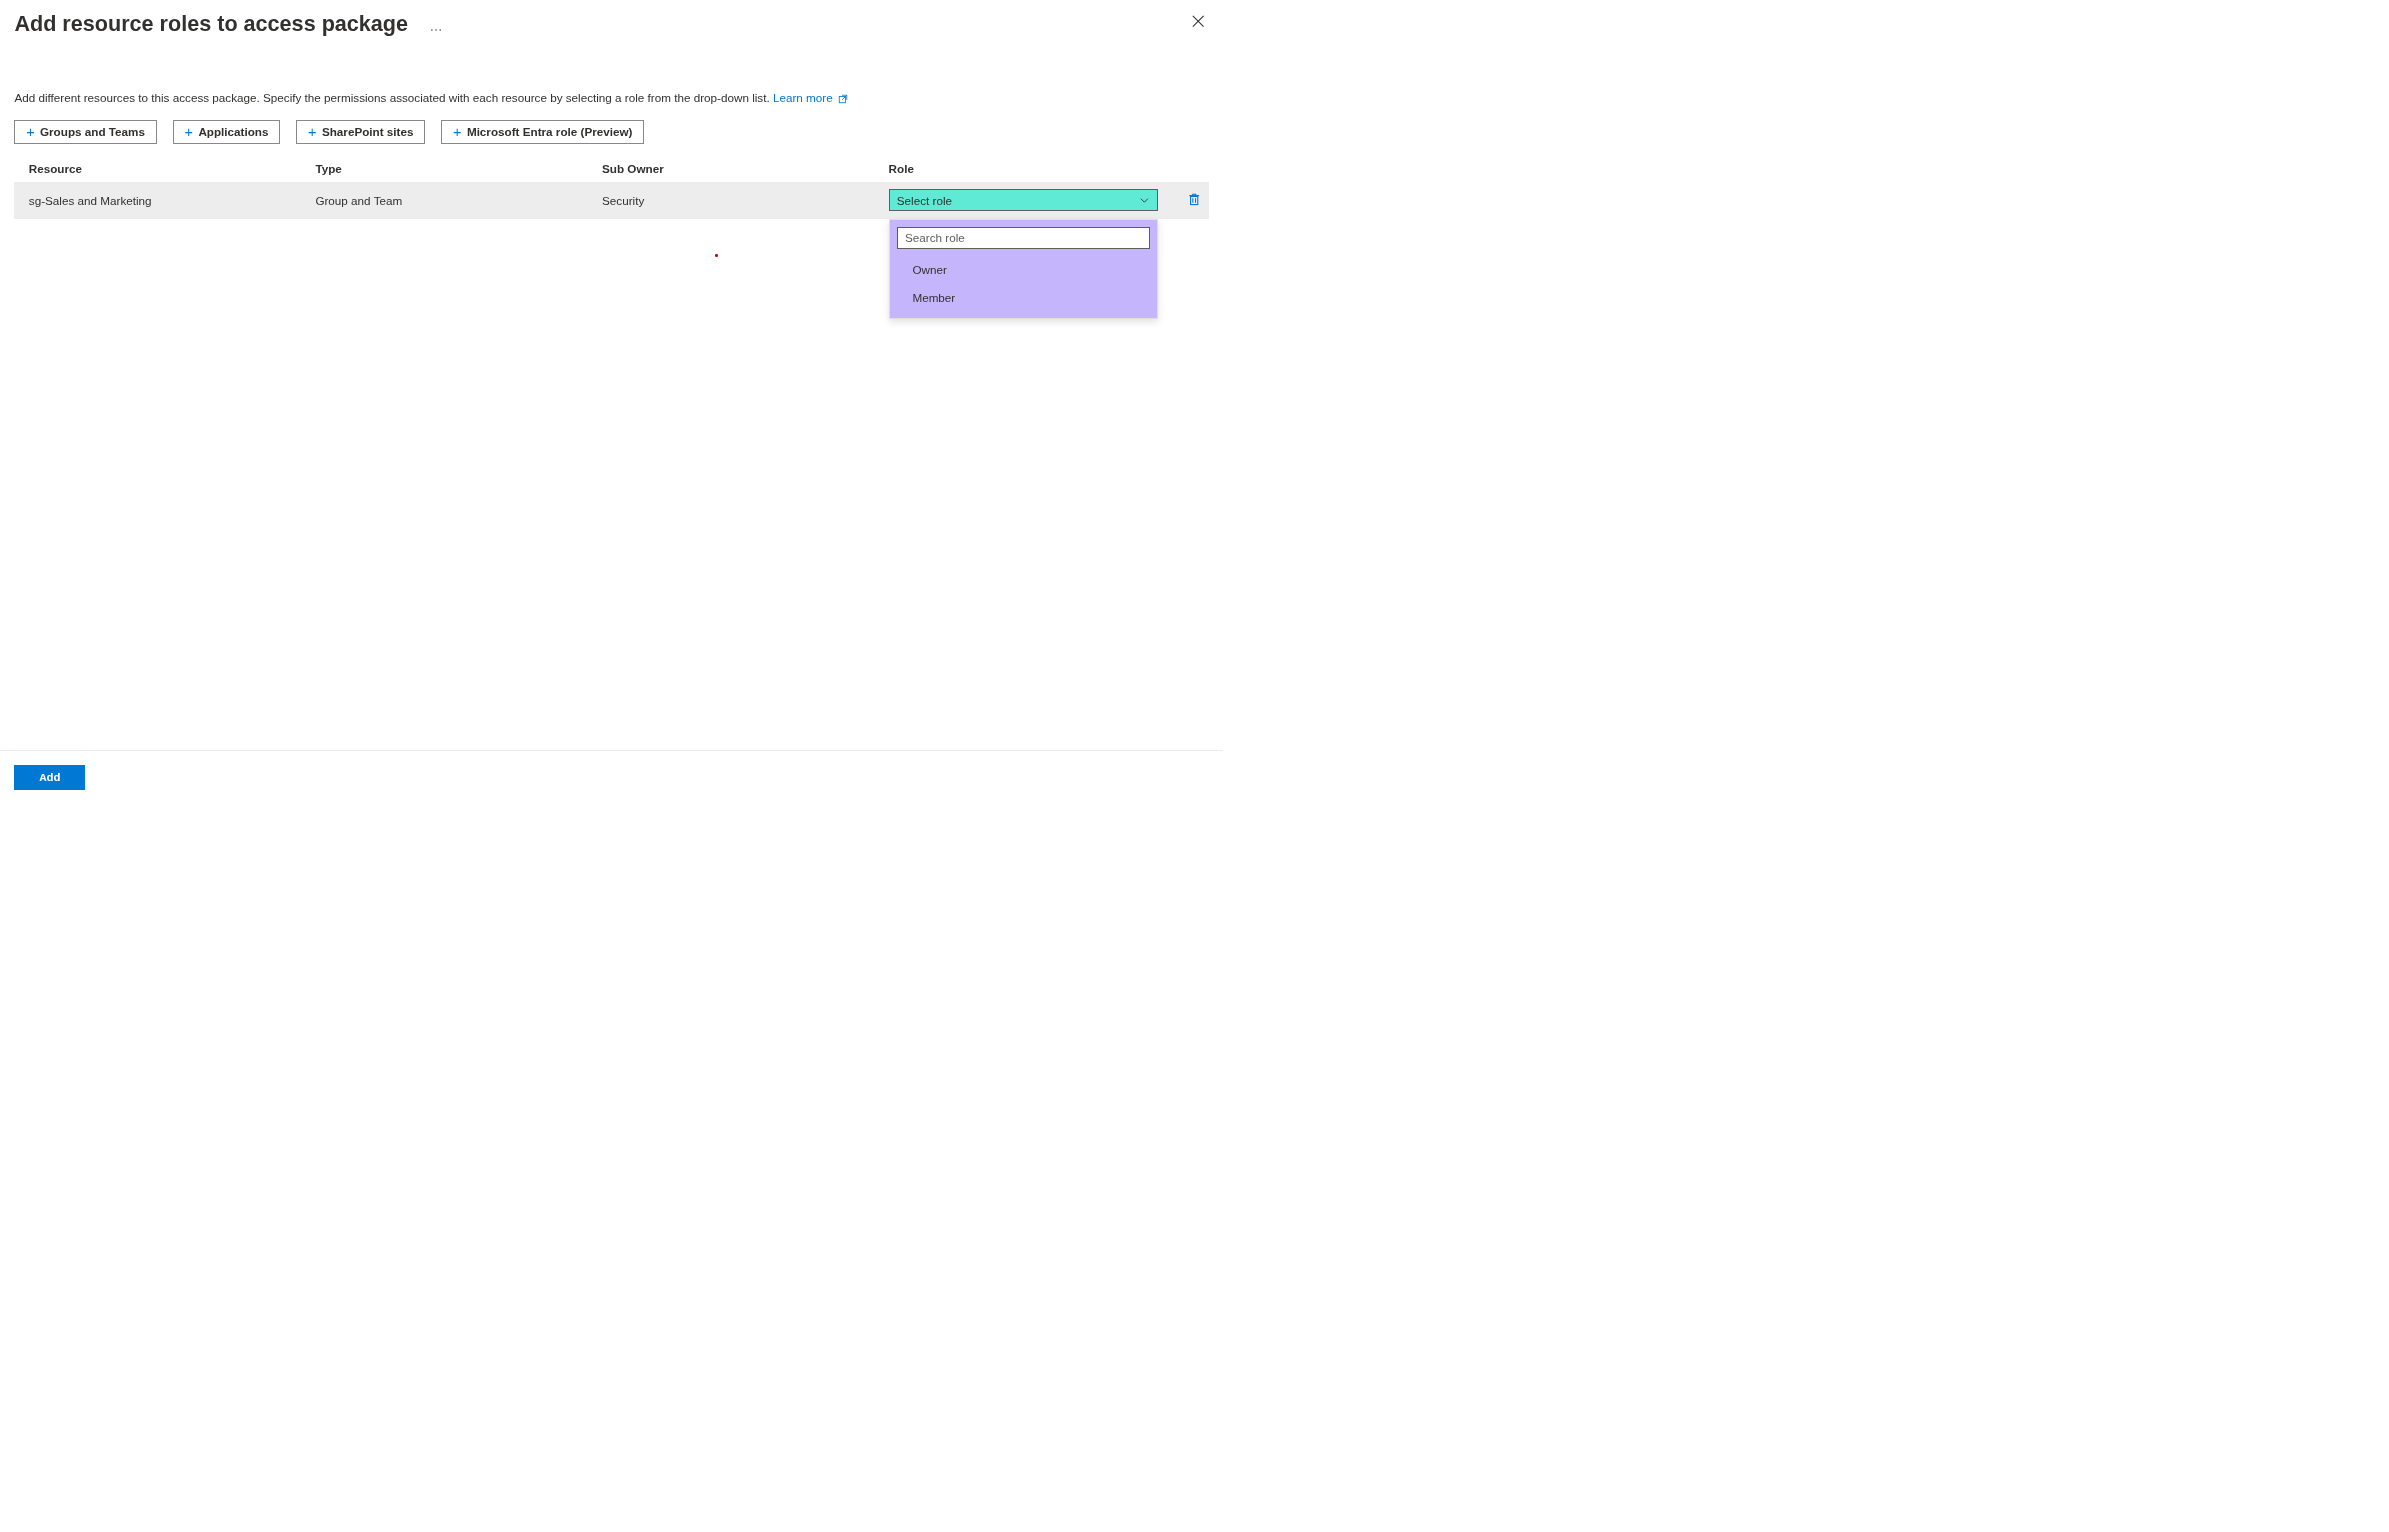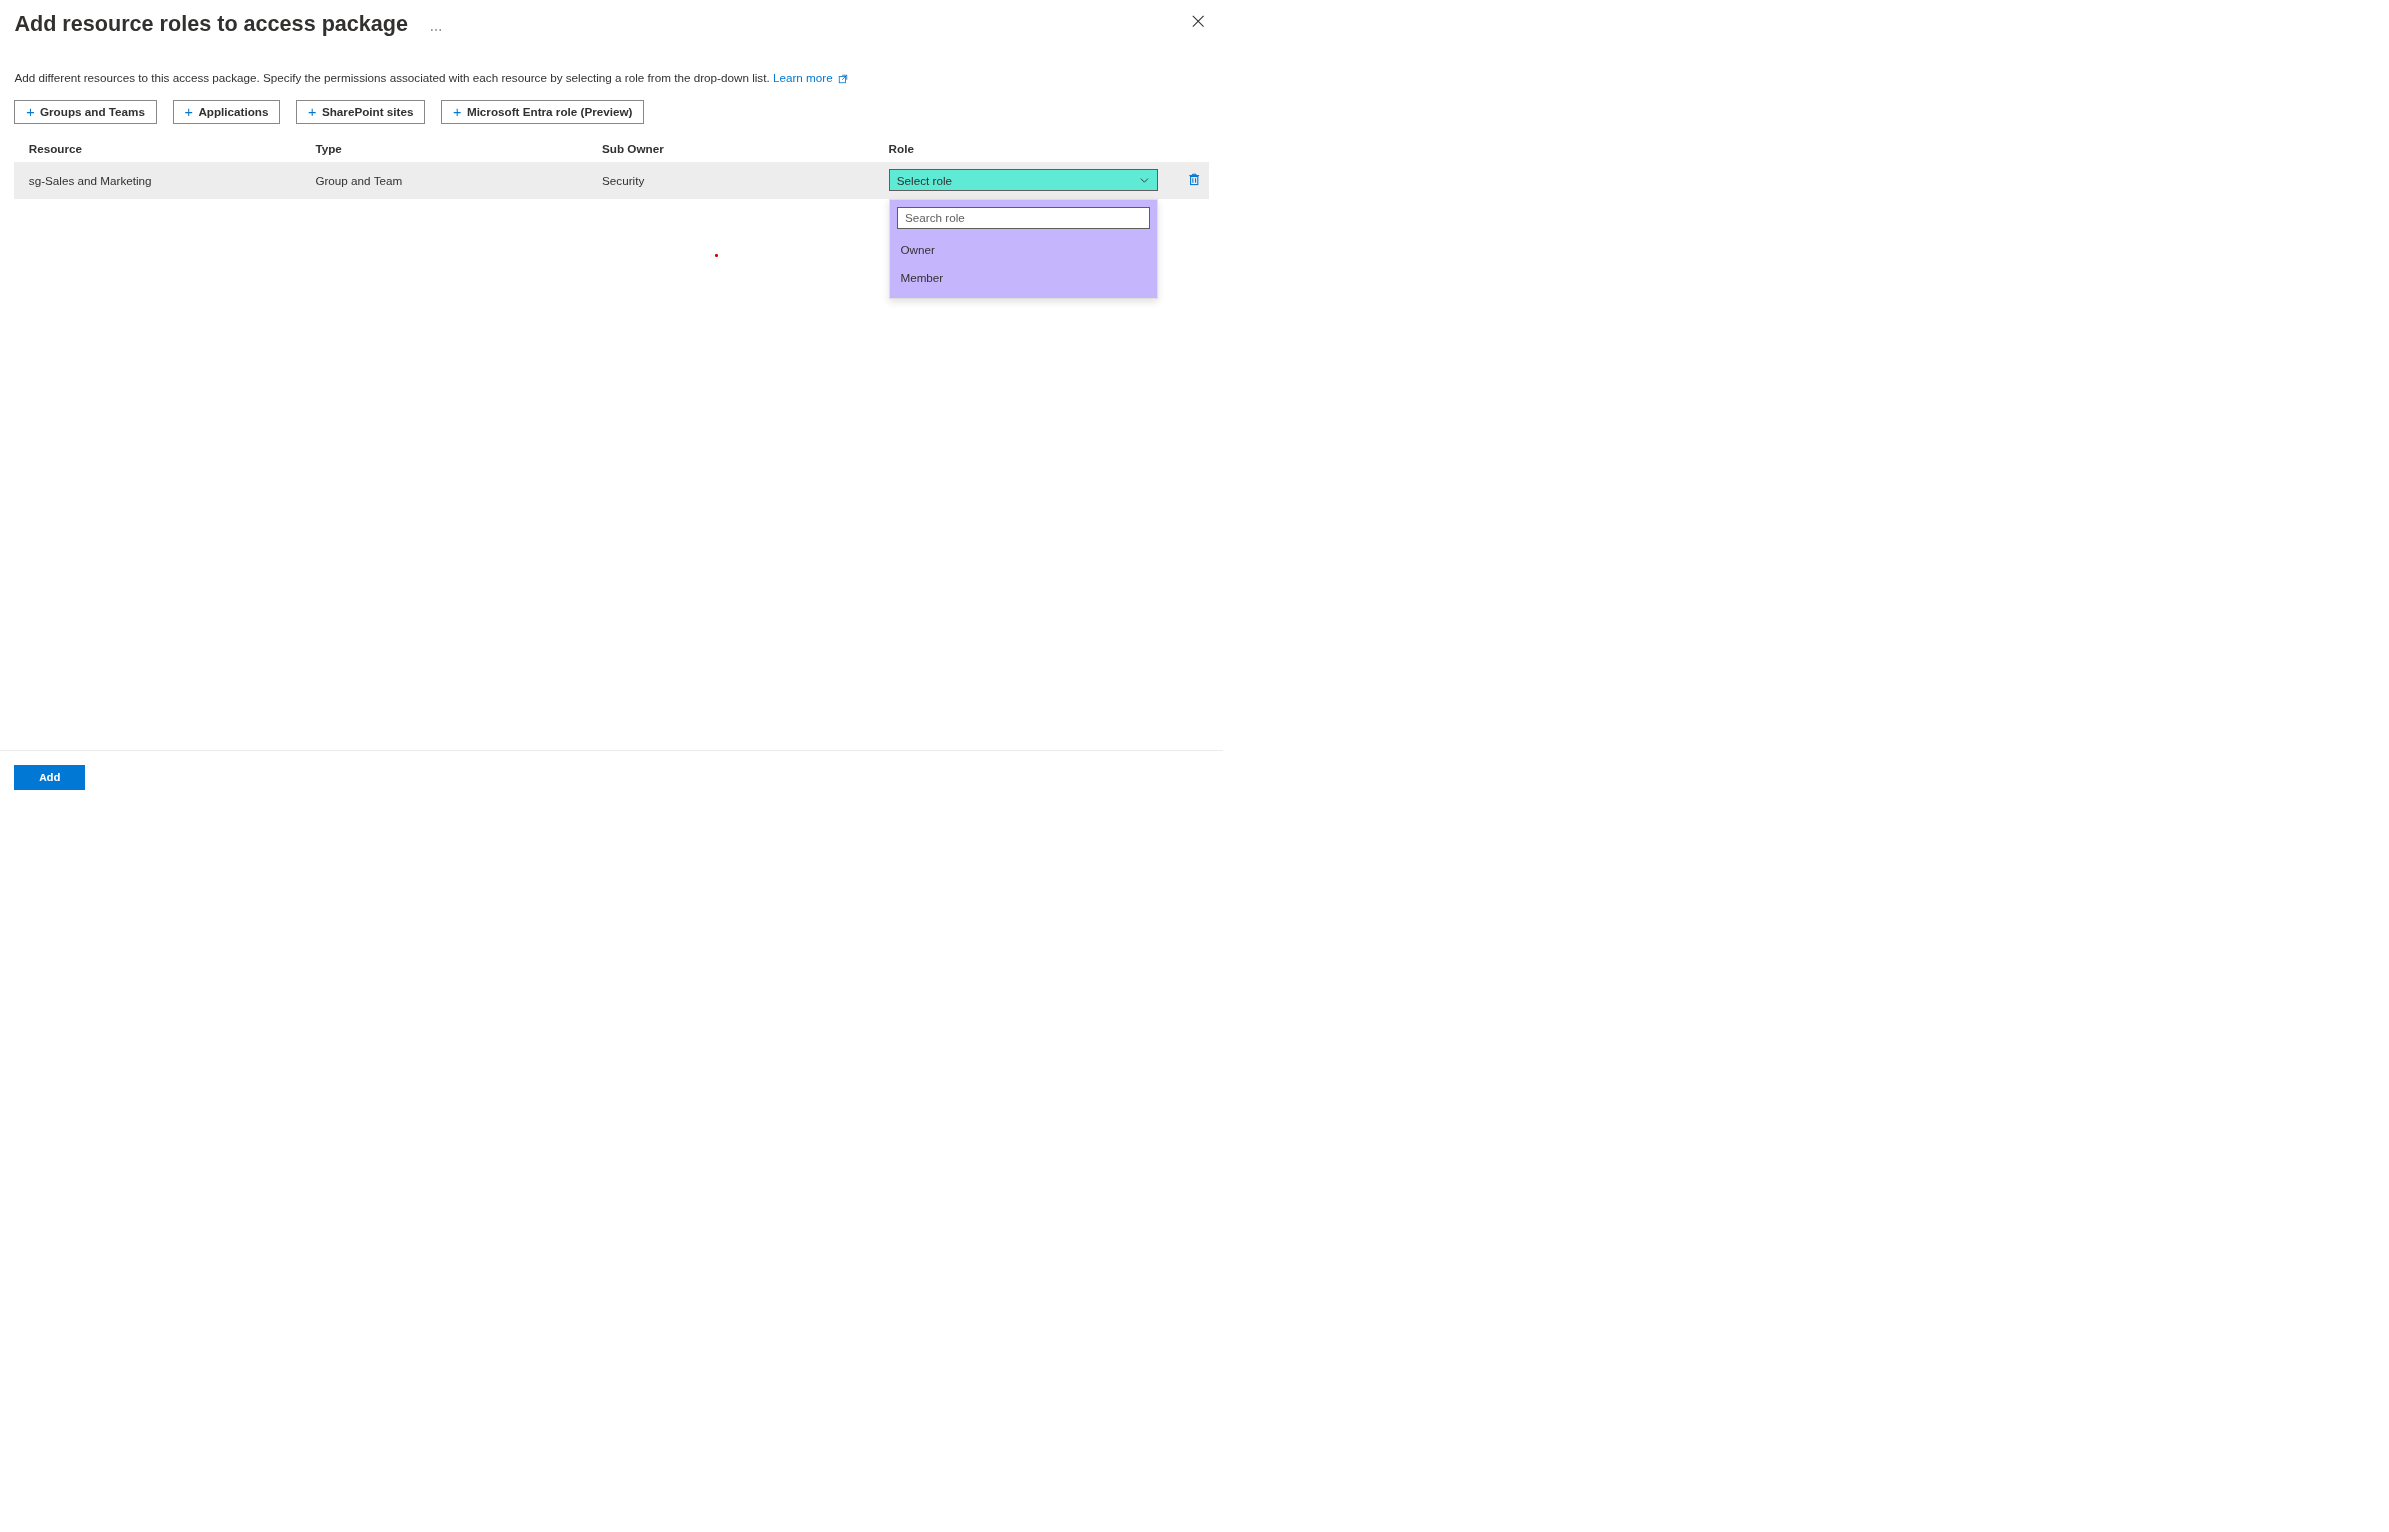--- a/index.html
+++ b/index.html
@@ -35,21 +35,21 @@
       right: 14.4px;
       top: 10.8px;
       cursor: pointer;
       padding: 3.6px;
     }
     .close-button svg { stroke: #323130; stroke-width: 1.2; }
     .description {
       padding: 7.2px 14.4px 16px 14.4px;
       font-size: 11.7px;
       color: #323130;
-      margin-top: 20px;
+      margin-top: 40px;
     }
     .learn-more-link {
       color: #0078d4;
       text-decoration: none;
       cursor: pointer;
     }
     .learn-more-link svg { vertical-align: text-bottom; margin-left: 1.8px; }
     .toolbar {
       display: flex;
       gap: 16px;
@@ -136,20 +136,21 @@
       border: 0.9px solid #605e5c;
       padding: 3.6px 7.2px;
       font-size: 11.7px;
       font-family: inherit;
       color: #323130;
       outline: none;
     }
     .search-input::placeholder { color: #605e5c; }
     .dropdown-options {
       margin-top: 7.2px;
+      margin-left: 12px;
     }
     .dropdown-option {
       padding: 7.2px 3.6px;
       font-size: 11.7px;
       cursor: pointer;
     }
     .red-dot {
       position: absolute;
       width: 2.7px;
       height: 2.7px;

